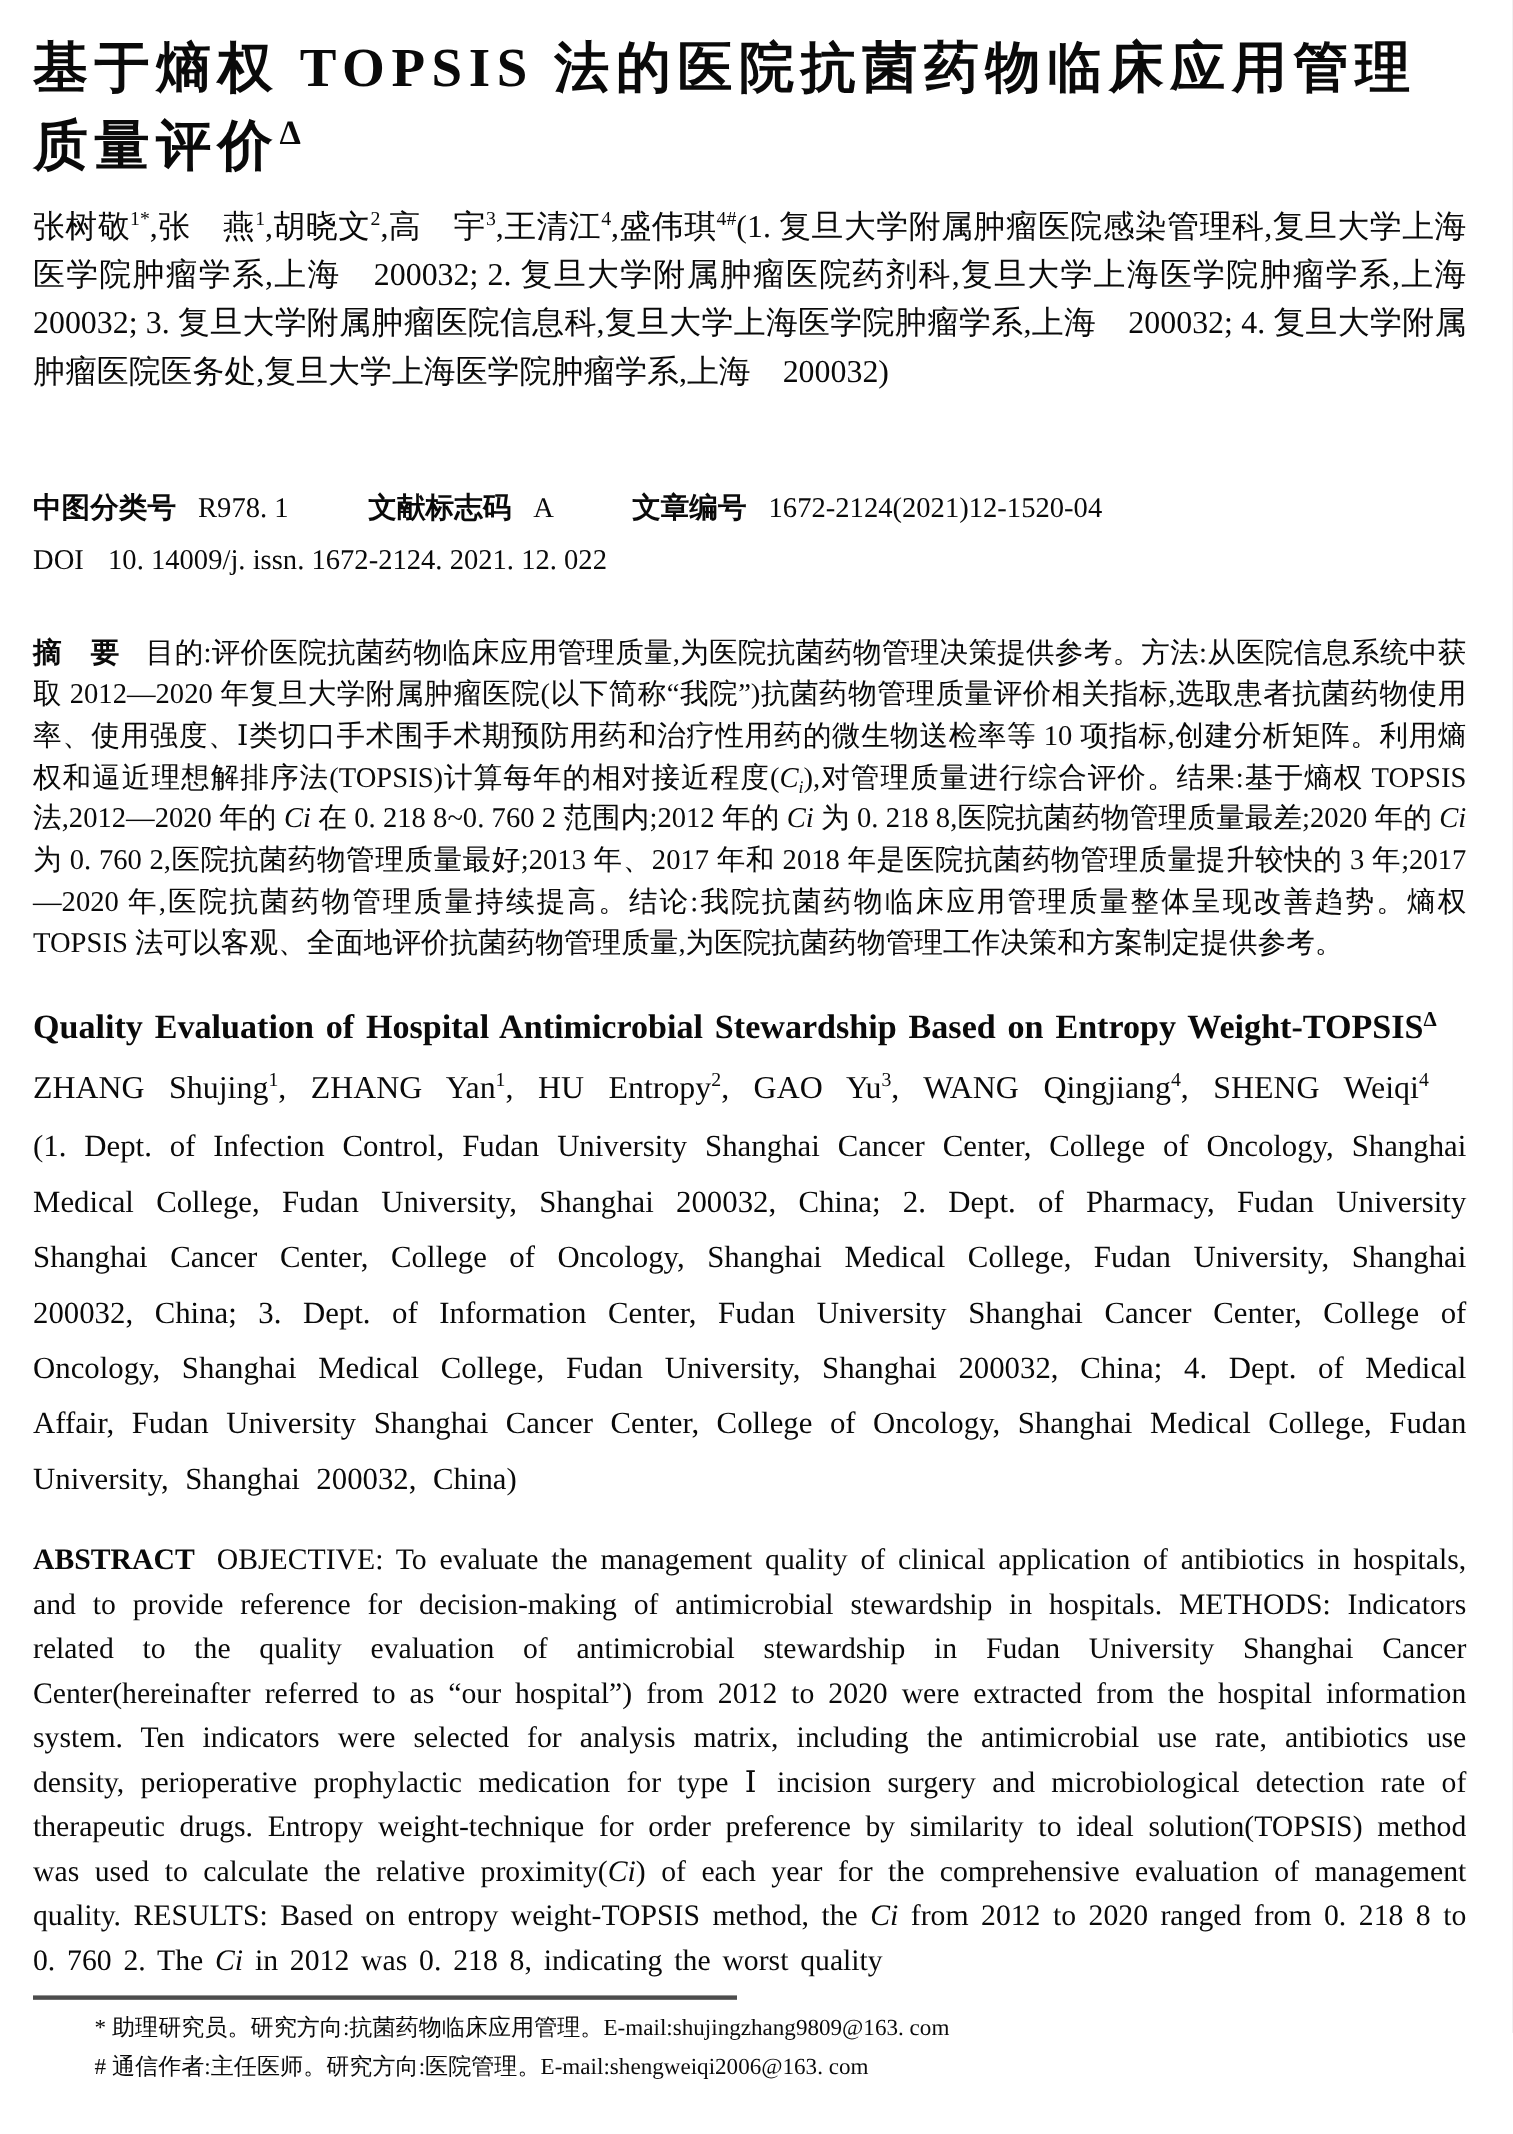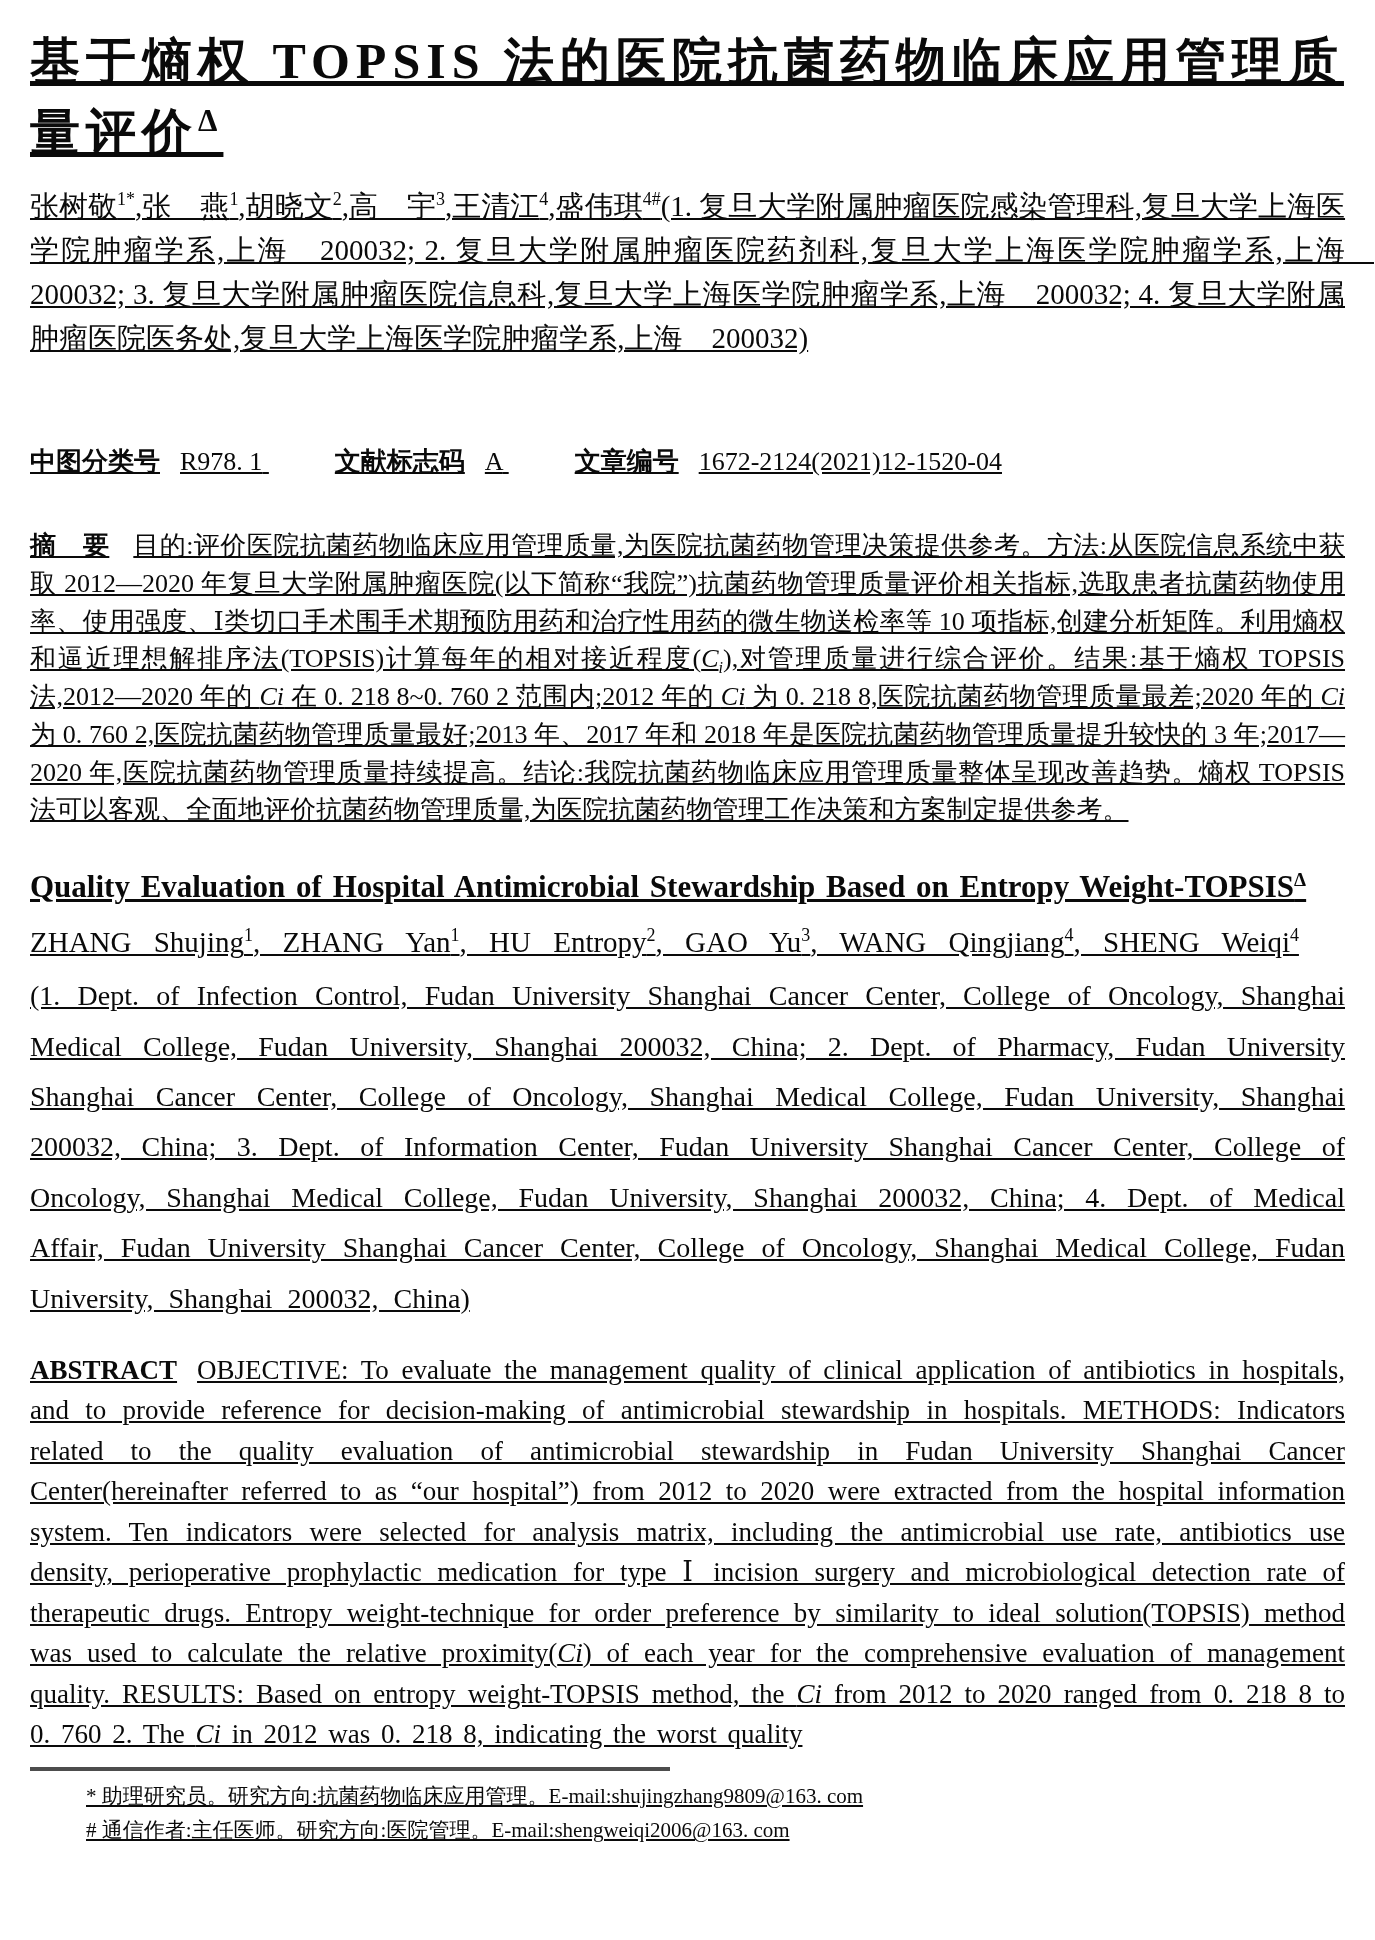--- a/index.html
+++ b/index.html
@@ -3,25 +3,24 @@
 <meta charset="utf-8">
 <style>
   html,body { margin:0; padding:0; background:#e8e8e8; }
   .page {
     position:relative;
     width:1375px; height:1940px;
     margin:0 auto;
     background:#ffffff;
     color:#0a0a0a;
     box-sizing:border-box;
-    padding:26px 30px 18px 30px;
+    padding:26px 42px 18px 30px;
     overflow:hidden;
     display:flex; flex-direction:column;
     font-family:"Liberation Serif","DejaVu Serif",serif;
-    text-decoration:underline;
   }
   sup { font-size:0.62em; line-height:0; }
   sub { font-size:0.62em; line-height:0; }
 
   .title-zh {
     margin:0; font-size:50px; font-weight:700;
     line-height:1.42; letter-spacing:6px;
     font-family:"Liberation Serif","DejaVu Serif",serif;
   }
   .authors-zh {
@@ -87,20 +86,23 @@
       <span class="meta-label">中图分类号</span><span>R978. 1</span>
     </span>
     <span class="meta-pair">
       <span class="meta-label">文献标志码</span><span>A</span>
     </span>
     <span class="meta-pair">
       <span class="meta-label">文章编号</span><span>1672-2124(2021)12-1520-04</span>
     </span>
   </div>
 
+  <div class="doi-row">
+    <span class="doi-label">DOI</span><span>10. 14009/j. issn. 1672-2124. 2021. 12. 022</span>
+  </div>
 
   <p class="abstract-zh">
     <span class="zh-label">摘　要</span><span><span>目的:评价医院抗菌药物临床应用管理质量,为医院抗菌药物管理决策提供参考。方法:从医院信息系统中获取 2012—2020 年复旦大学附属肿瘤医院(以下简称“我院”)抗菌药物管理质量评价相关指标,选取患者抗菌药物使用率、使用强度、Ⅰ类切口手术围手术期预防用药和治疗性用药的微生物送检率等 10 项指标,创建分析矩阵。利用熵权和逼近理想解排序法(TOPSIS)计算每年的相对接近程度(</span><span style="font-style: italic;">C</span><sub style="font-style: italic;">i</sub><span>),对管理质量进行综合评价。结果:基于熵权 TOPSIS 法,2012—2020 年的 </span><span style="font-style: italic;">Ci</span><span> 在 0. 218 8~0. 760 2 范围内;2012 年的 </span><span style="font-style: italic;">Ci</span><span> 为 0. 218 8,医院抗菌药物管理质量最差;2020 年的 </span><span style="font-style: italic;">Ci</span><span> 为 0. 760 2,医院抗菌药物管理质量最好;2013 年、2017 年和 2018 年是医院抗菌药物管理质量提升较快的 3 年;2017—2020 年,医院抗菌药物管理质量持续提高。结论:我院抗菌药物临床应用管理质量整体呈现改善趋势。熵权 TOPSIS 法可以客观、全面地评价抗菌药物管理质量,为医院抗菌药物管理工作决策和方案制定提供参考。</span></span>
   </p>
 
 
   <h2 class="title-en"><span>Quality Evaluation of Hospital Antimicrobial Stewardship Based on Entropy Weight-TOPSIS</span><sup>Δ</sup></h2>
 
   <p class="authors-en"><span>ZHANG Shujing</span><sup>1</sup><span>, ZHANG Yan</span><sup>1</sup><span>, HU Entropy</span><sup>2</sup><span>, GAO Yu</span><sup>3</sup><span>, WANG Qingjiang</span><sup>4</sup><span>, SHENG Weiqi</span><sup>4</sup></p>
 

